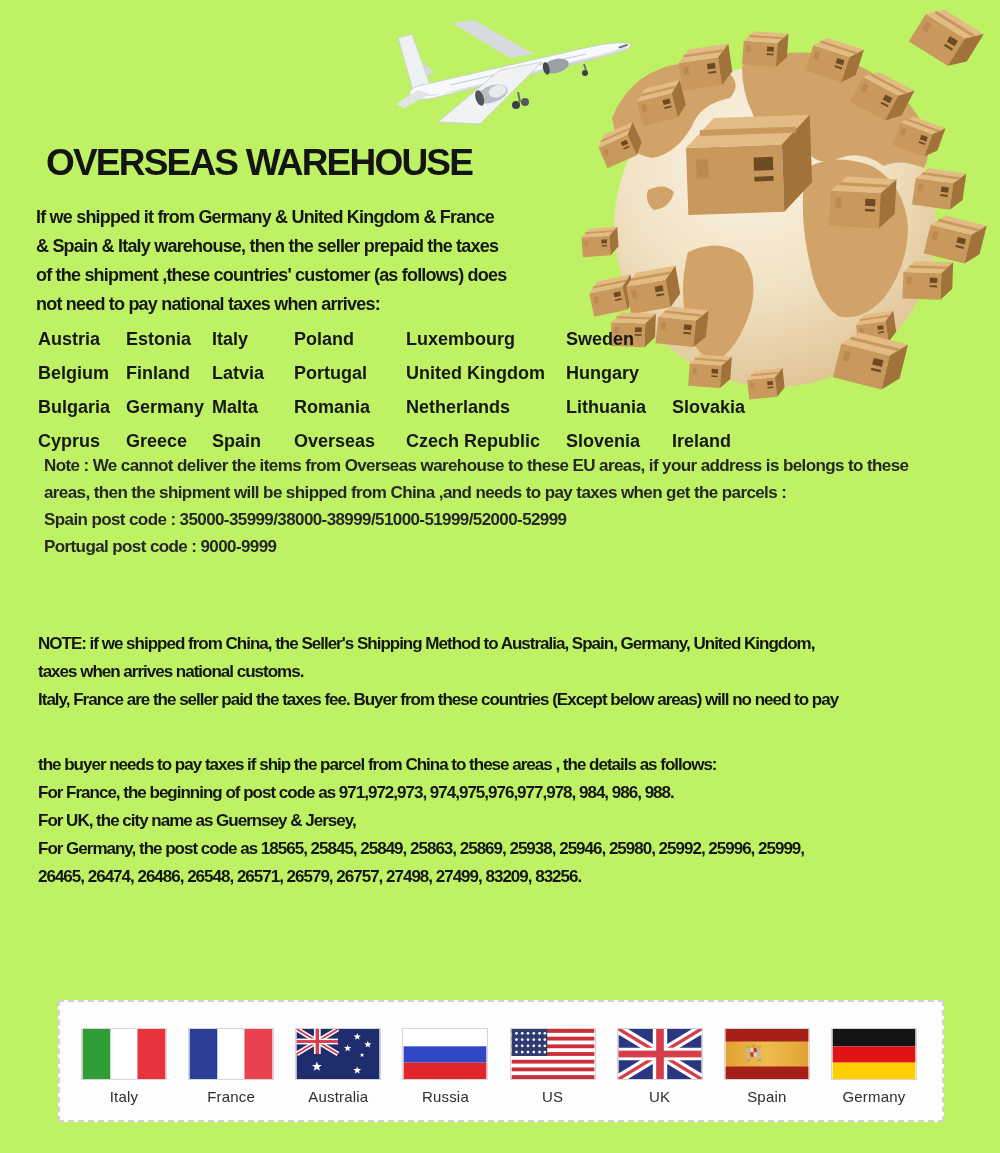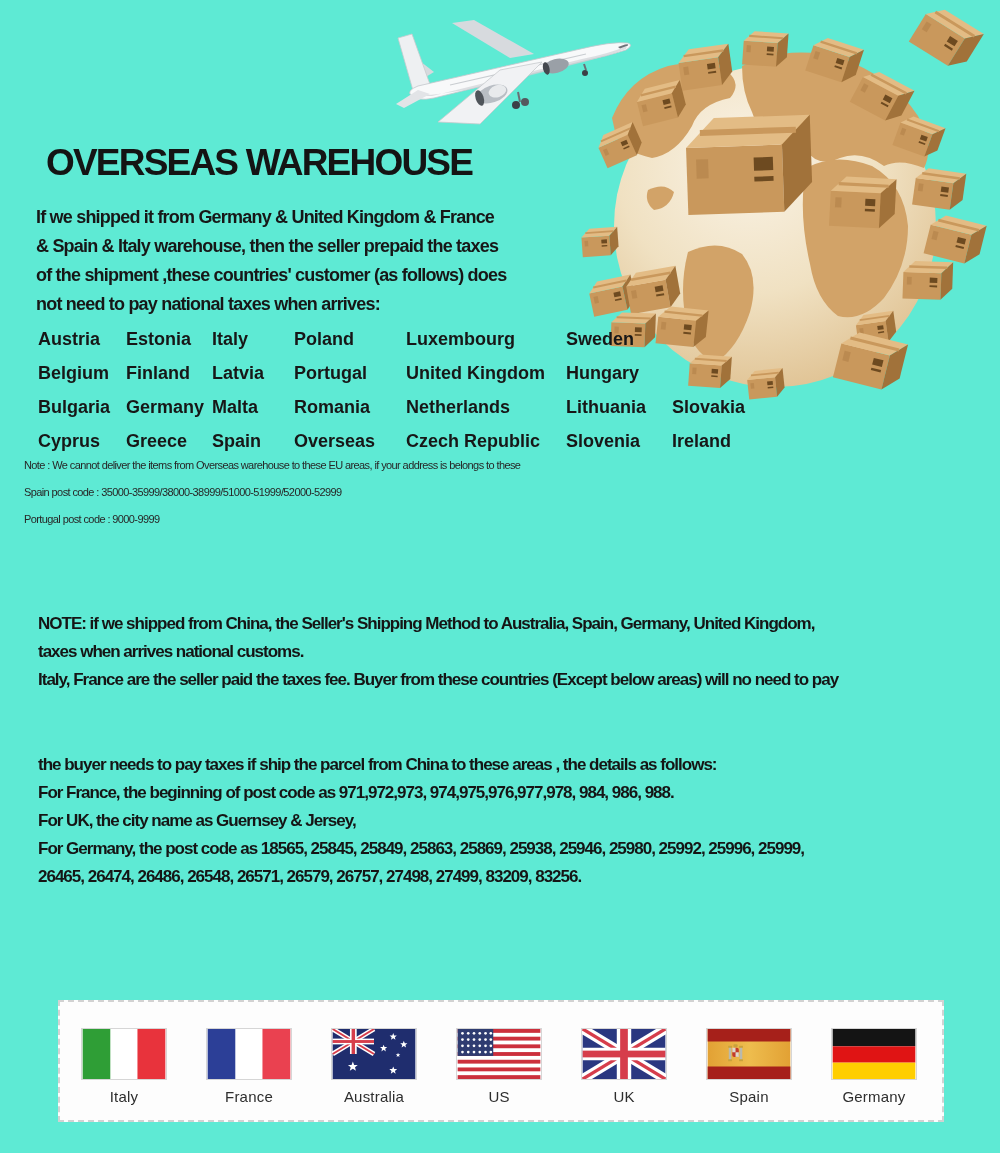--- a/index.html
+++ b/index.html
@@ -1,30 +1,30 @@
 <!DOCTYPE html>
 <html><head>
 <meta charset="utf-8">
 <style>
   html,body{margin:0;padding:0;background:#e9e9e9;}
-  .page{position:relative;width:1000px;height:1153px;margin:0 auto;background:#5eead4;
+  .page{position:relative;width:1000px;height:1153px;margin:0 auto;background:#bef264;
         overflow:hidden;font-family:"Liberation Sans",sans-serif;color:#1d1d1d;}
   .title{position:absolute;left:46px;top:142px;font-size:37px;font-weight:700;
          letter-spacing:-1.8px;color:#141414;white-space:nowrap;}
   .intro{position:absolute;left:36px;top:203px;font-size:18px;font-weight:700;
          letter-spacing:-0.8px;line-height:29px;white-space:nowrap;color:#171717;}
   .countries{position:absolute;left:38px;top:319px;display:grid;
          grid-template-columns:88px 86px 82px 112px 160px 106px 100px;
          font-size:18px;font-weight:700;line-height:28px;color:#171717;}
   .countries .c{white-space:nowrap;margin-top:6px;}
-  .eu-note{position:absolute;left:24px;top:452px;font-size:11px;font-weight:400;
+  .eu-note{position:absolute;left:44px;top:452px;font-size:17px;font-weight:700;
          letter-spacing:-0.6px;line-height:27px;color:#272727;white-space:nowrap;}
   .cond-bold{font-size:17px;font-weight:700;letter-spacing:-1px;line-height:28px;
          white-space:nowrap;color:#151515;}
-  .china-note{position:absolute;left:38px;top:610px;}
+  .china-note{position:absolute;left:38px;top:630px;}
   .tax{position:absolute;left:38px;top:751px;}
   .flags-box{position:absolute;left:58px;top:1000px;width:886px;height:122px;
          box-sizing:border-box;border:2px dashed #d2d2d2;background:#fdfdfd;
          display:flex;justify-content:space-between;align-items:flex-start;
          padding:26px 24px 0 20px;}
   .flag-item{display:flex;flex-direction:column;align-items:center;width:88px;}
   .flag{width:86px;height:52px;border:1px solid #d6d6d6;box-sizing:border-box;
          background:#fff;overflow:hidden;}
   .flag svg{display:block;width:100%;height:100%;}
   .flag-label{margin-top:8px;font-size:15px;color:#2e2e2e;letter-spacing:0.2px;}
@@ -156,20 +156,21 @@
     <div class="c">Greece</div>
     <div class="c">Spain</div>
     <div class="c">Overseas</div>
     <div class="c">Czech Republic</div>
     <div class="c">Slovenia</div>
     <div class="c">Ireland</div>
   </div>
 
   <div class="eu-note">
     <div>Note : We cannot deliver the items from Overseas warehouse to these EU areas, if your address is belongs to these</div>
+    <div>areas, then the shipment will be shipped from China ,and needs to pay taxes when get the parcels :</div>
     <div>Spain post code : 35000-35999/38000-38999/51000-51999/52000-52999</div>
     <div>Portugal post code : 9000-9999</div>
   </div>
 
   <div class="cond-bold china-note">
     <div>NOTE: if we shipped from China, the Seller's Shipping Method to Australia, Spain, Germany, United Kingdom,</div>
     <div>taxes when arrives national customs.</div>
     <div>Italy, France are the seller paid the taxes fee. Buyer from these countries (Except below areas) will no need to pay</div>
   </div>
 
@@ -226,20 +227,30 @@
           <use href="#au-star" transform="translate(63,8) scale(1.1)"></use>
           <use href="#au-star" transform="translate(53,20) scale(1.1)"></use>
           <use href="#au-star" transform="translate(74,16) scale(1.1)"></use>
           <use href="#au-star" transform="translate(63,43) scale(1.2)"></use>
           <use href="#au-star" transform="translate(68,27) scale(0.7)"></use>
         </svg>
       </div>
       <div class="flag-label">Australia</div>
     </div>
 
+    <div class="flag-item">
+      <div class="flag">
+        <svg viewBox="0 0 86 52">
+          <rect width="86" height="18" fill="#ffffff"></rect>
+          <rect y="18" width="86" height="17" fill="#3246c8"></rect>
+          <rect y="35" width="86" height="17" fill="#e0252d"></rect>
+        </svg>
+      </div>
+      <div class="flag-label">Russia</div>
+    </div>
 
     <div class="flag-item">
       <div class="flag">
         <svg viewBox="0 0 86 52">
           <rect width="86" height="52" fill="#ffffff"></rect>
           <g fill="#cc2f3c">
             <rect y="0" width="86" height="4"></rect>
               <rect y="8" width="86" height="4"></rect>
             <rect y="16" width="86" height="4"></rect>
               <rect y="24" width="86" height="4"></rect>

